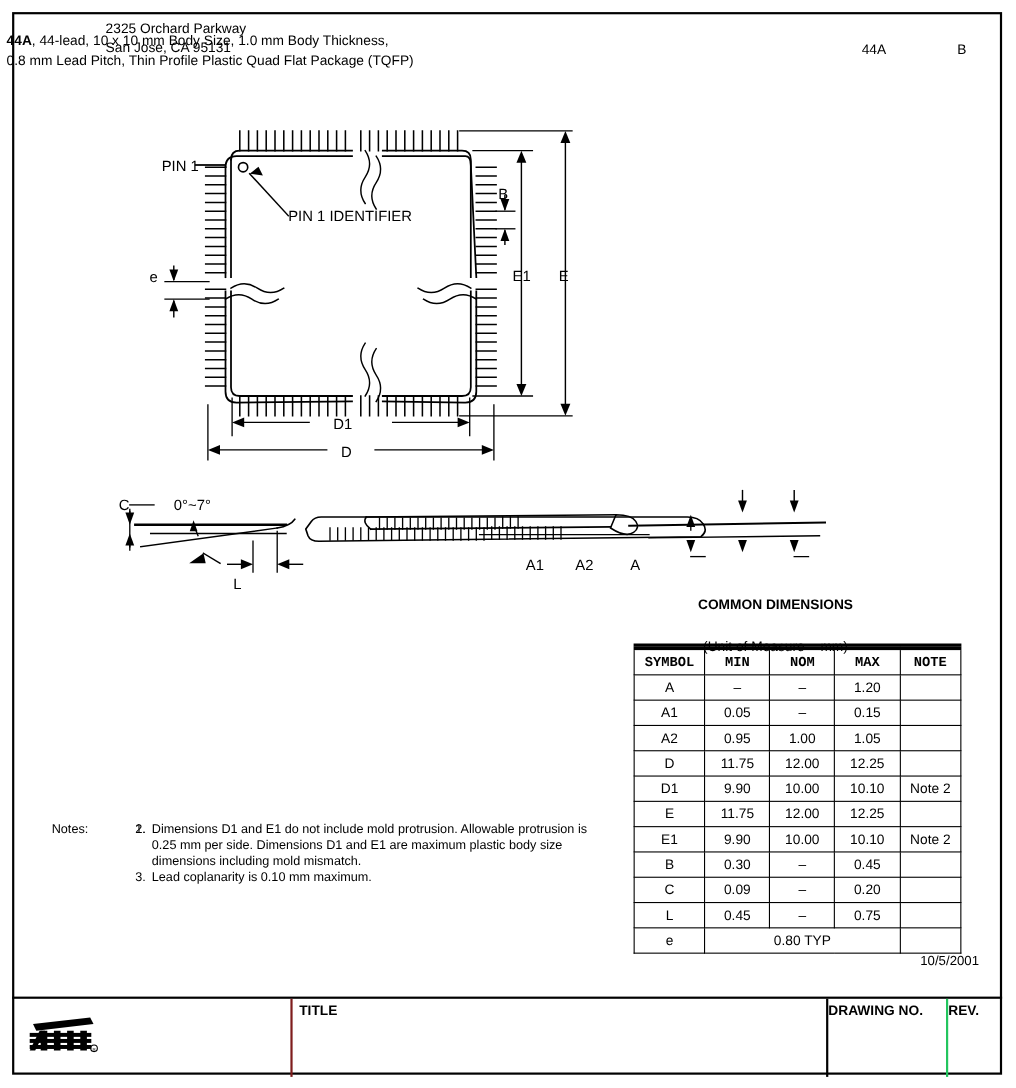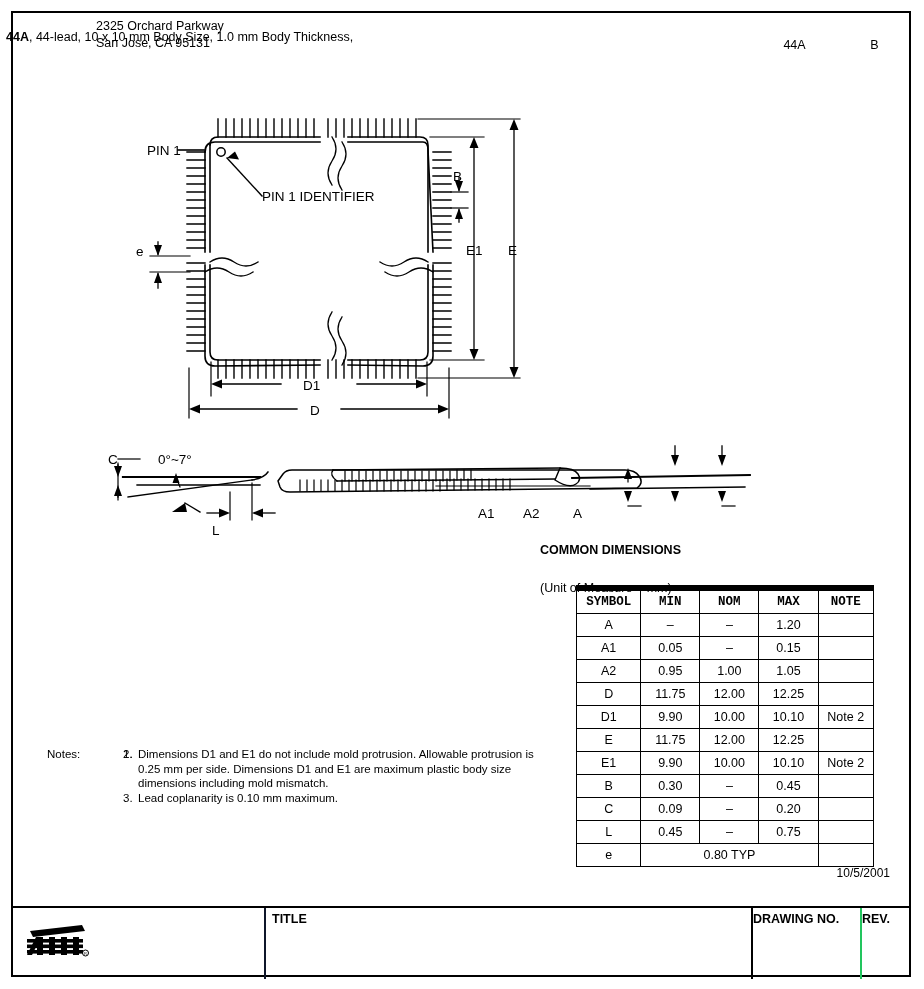--- a/index.html
+++ b/index.html
@@ -15,40 +15,40 @@
             font-size:12.5px;font-family:"Liberation Sans",sans-serif;}
   #dimtable td,#dimtable th{border:1px solid #000;height:22px;text-align:center;padding:0;font-weight:normal;}
   #dimtable thead th{font-weight:bold;font-size:12.5px;font-family:Liberation Mono, monospace;}
   #dimtable thead tr{border-top:3px solid #000;}
   #dimtable .c-sym{width:66px;}
   #dimtable .c-min{width:62px;}
   #dimtable .c-nom{width:62px;}
   #dimtable .c-max{width:62px;}
   #dimtable .c-note{width:58px;}
   #tbl-topbar{position:absolute;left:576px;top:585px;width:298px;height:3px;background:#000;}
-  .tbl-title{position:absolute;width:298px;left:540px;}
+  .tbl-title{position:absolute;width:298px;left:556px;text-align:center;}
   #tt1{top:543px;font-weight:bold;font-size:12.5px;}
   #tt2{top:561px;font-size:12.5px;margin-top:20px;}
 
   
   #notes{position:absolute;left:47px;top:747px;font-size:11.5px;line-height:14.6px;}
   #notes .nlabel{position:absolute;left:0;top:0;}
   #notes ol{margin:0;padding:0 0 0 76px;list-style:none;width:430px;}
   #notes li{position:relative;padding-left:15px;margin:0;}
   #notes li .num{position:absolute;left:0;top:0;}
 
   
   #date{position:absolute;left:0;top:866px;width:890px;text-align:right;font-size:12px;}
 
   
   #titleblock{position:absolute;left:11px;top:906px;width:900px;height:71px;box-sizing:border-box;
               border-top:2px solid #000;}
   .tb-cell{position:absolute;top:0;height:71px;box-sizing:border-box;}
   #tb-logo{left:0;width:253px;}
-  #tb-title{left:253px;width:487px;border-left:2px solid #0f172a;}
+  #tb-title{left:253px;width:487px;border-left:2px solid #7f1d1d;}
   #tb-dwg{left:740px;width:109px;border-left:2px solid #000;}
   #tb-rev{left:849px;width:66px;border-left:2px solid #22c55e;}
   .tb-hdr{font-weight:bold;font-size:12.5px;padding:4px 0 0 6px;}
   .tb-hdr.ctr{text-align:left;padding-left:0;}
   #addr{position:absolute;left:96px;top:18px;font-size:12.5px;line-height:17px;}
   #title-lines{position:absolute;left:6px;top:28px;font-size:12.5px;line-height:18px;width:478px;}
   #title-lines b{font-weight:bold;}
   #dwgno{position:absolute;left:740px;top:38px;width:109px;text-align:center;font-size:12.5px;}
   #revval{position:absolute;left:849px;top:38px;width:51px;text-align:center;font-size:12.5px;}
   #logo{position:absolute;left:24px;top:919px;width:66px;height:38px;}
@@ -377,18 +377,19 @@
 
   <div id="addr">
     <div>2325 Orchard Parkway</div>
     <div>San Jose, CA  95131</div>
   </div>
 
   <div id="title-lines">
     <div>
       <b>44A</b><span>, 44-lead, 10 x 10 mm Body Size, 1.0 mm Body Thickness,</span>
     </div>
+    <div>0.8 mm Lead Pitch, Thin Profile Plastic Quad Flat Package (TQFP)</div>
   </div>
 
   <div id="dwgno">44A</div>
   <div id="revval">B</div>
 
 </div>
 
 </body></html>

